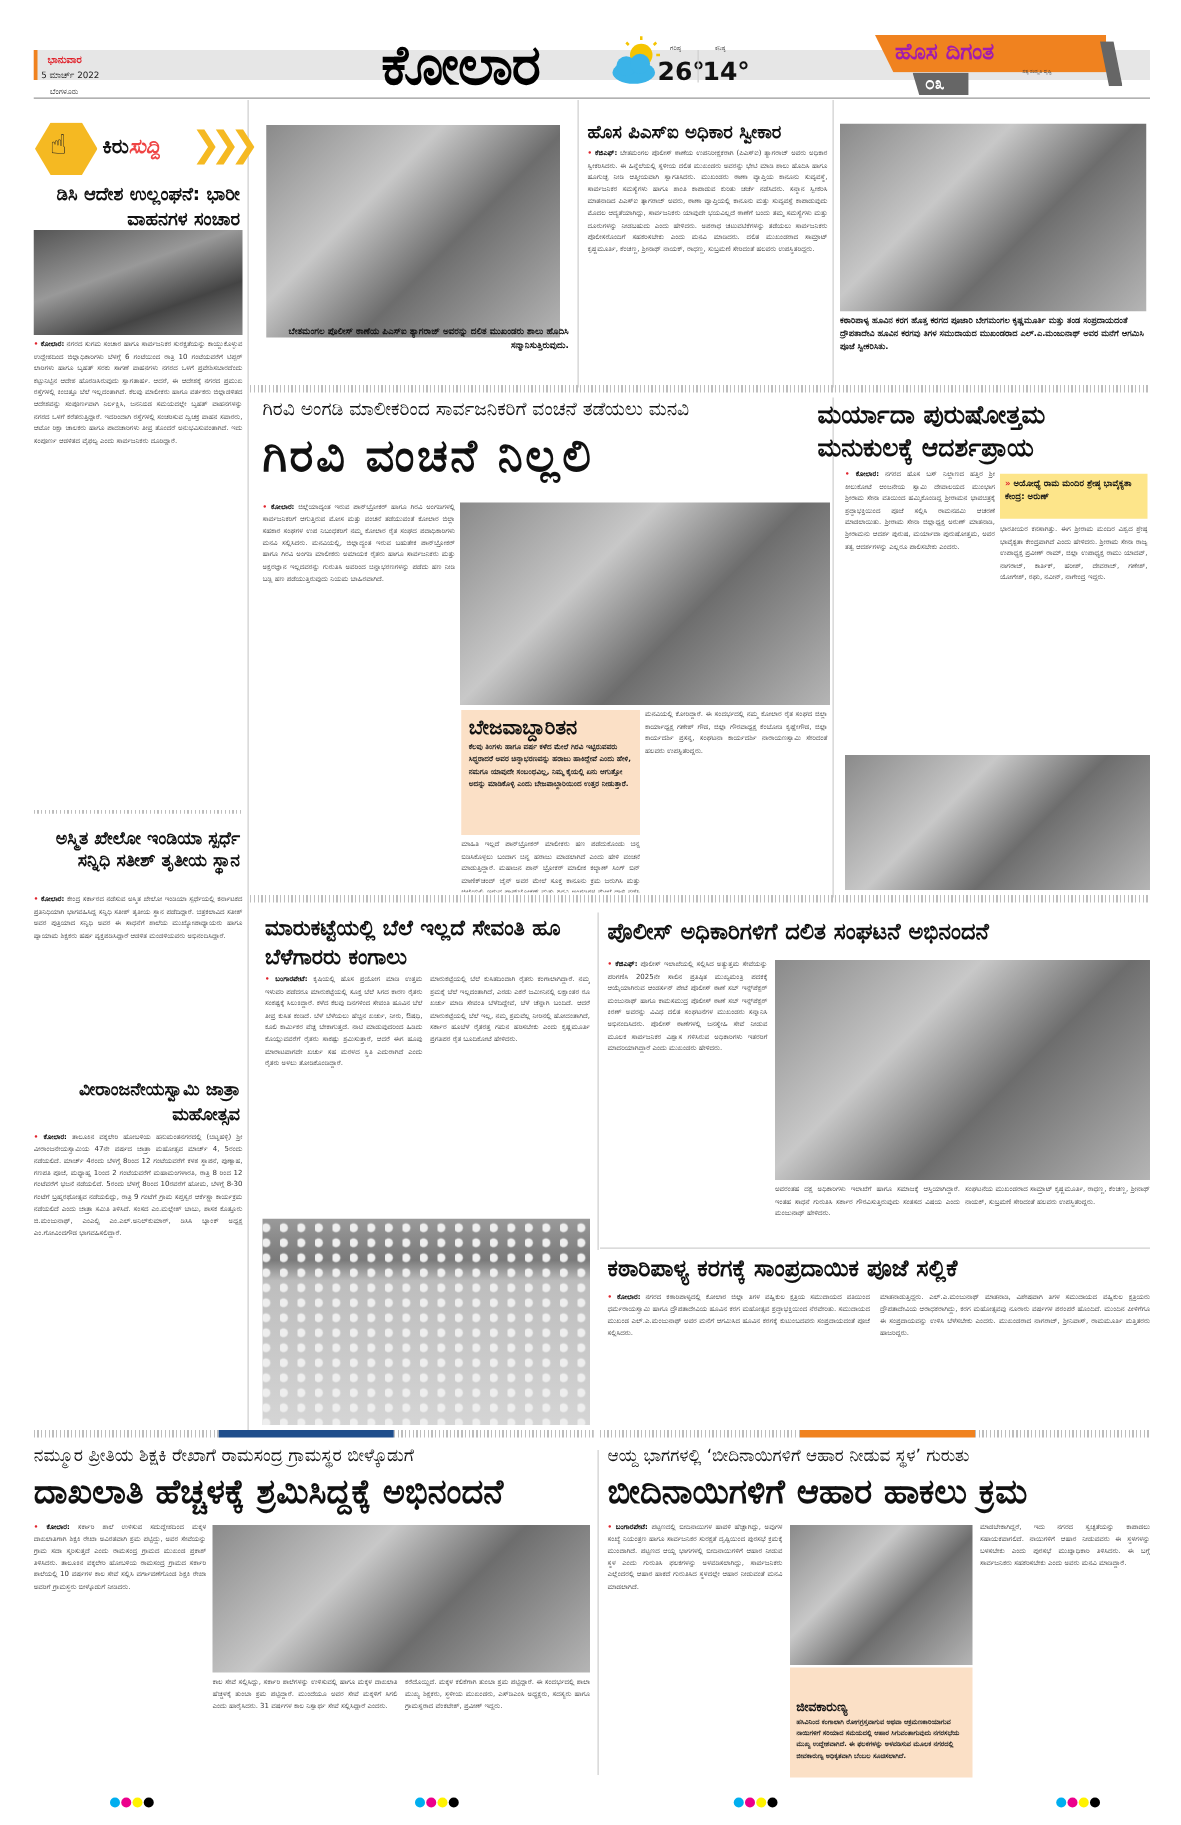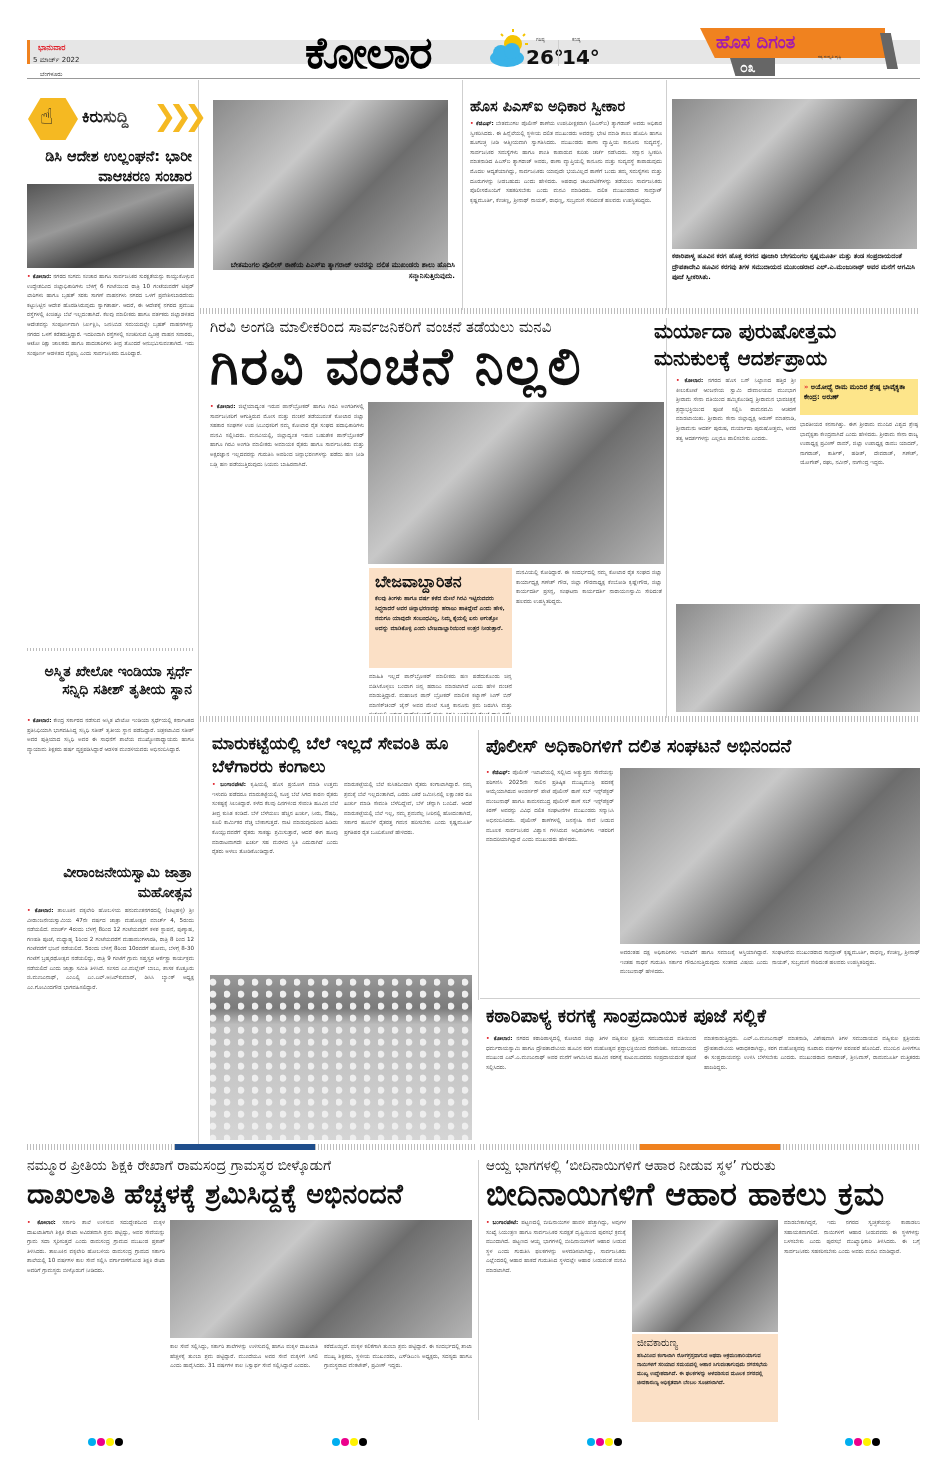--- a/index.html
+++ b/index.html
@@ -38,21 +38,21 @@
   #brand-orange { position: absolute; left: 0; top: 0; width: 185px; height: 30px; background: #f0821f; clip-path: polygon(0 0, 100% 0, 100% 100%, 8% 100%); }
   #brand-grey { position: absolute; left: 180px; top: 5px; width: 18px; height: 36px; background: #666; clip-path: polygon(0 0, 60% 0, 100% 100%, 40% 100%); }
   #brand-name { position: absolute; left: 16px; top: 3px; font-size: 18px; font-weight: 900; color: #a21caf; }
   #brand-tag { position: absolute; left: 118px; top: 26px; font-size: 4px; color: #333; }
   #page-number-box { position: absolute; left: 30px; top: 30px; width: 45px; height: 18px; background: #666; clip-path: polygon(0 0, 100% 0, 100% 100%, 12% 100%); color: #fff; font-size: 14px; font-weight: bold; padding-left: 10px; line-height: 18px; }
 
   
   #kiru-logo { left: 28px; top: 98px; width: 50px; height: 42px; background: #f5b922; clip-path: polygon(25% 0, 75% 0, 100% 50%, 75% 100%, 25% 100%, 0 50%); }
   #kiru-hand { left: 40px; top: 104px; font-size: 22px; color: #222; }
   #kiru-label { left: 82px; top: 107px; font-size: 16px; font-weight: 900; }
-  #kiru-label .red { color: #404040; }
+  #kiru-label .red { color: #ef4444; font-style: italic; }
   #kiru-chev { left: 153px; top: 99px; font-size: 28px; color: #f5b922; font-weight: bold; letter-spacing: -8px; }
 
   .hl-yellow { background: #fde58a; }
   .hl-peach { background: #fbe0c6; }
 </style>
 </head>
 <body>
 
 <div id="masthead-bar"></div>
 <div id="header-day" class="abs">ಭಾನುವಾರ</div>
@@ -89,21 +89,21 @@
 <div class="vrule" style="left:462px;top:80px;height:230px;"></div>
 <div class="vrule" style="left:666px;top:80px;height:230px;"></div>
 <div class="vrule" style="left:666px;top:318px;height:400px;"></div>
 <div class="vrule" style="left:478px;top:730px;height:270px;"></div>
 <div class="vrule" style="left:478px;top:1160px;height:260px;"></div>
 
 <div id="kiru-logo" class="abs"></div>
 <div id="kiru-hand" class="abs">☝</div>
 <div id="kiru-label" class="abs"><span>ಕಿರು</span><span class="red">ಸುದ್ದಿ</span></div>
 <div id="kiru-chev" class="abs">❯❯❯</div>
-<h2 class="hd abs" style="left:26px;top:146px;width:166px;font-size:14.5px;line-height:20px;text-align:right;">ಡಿಸಿ ಆದೇಶ ಉಲ್ಲಂಘನೆ: ಭಾರೀ ವಾಆಚರಣ ಸಂಚಾರ</h2>
+<h2 class="hd abs" style="left:26px;top:146px;width:166px;font-size:14.5px;line-height:20px;text-align:right;">ಡಿಸಿ ಆದೇಶ ಉಲ್ಲಂಘನೆ: ಭಾರೀ ವಾಹನಗಳ ಸಂಚಾರ</h2>
 <div class="photo dark abs" style="left:27px;top:184px;width:167px;height:84px;"></div>
 <div class="bodytext abs" style="left:27px;top:272px;width:167px;height:370px;"><span class="dateline">ಕೋಲಾರ:</span> <span>ನಗರದ ಸುಗಮ ಸಂಚಾರ ಹಾಗೂ ಸಾರ್ವಜನಿಕರ ಸುರಕ್ಷತೆಯನ್ನು ಕಾಯ್ದುಕೊಳ್ಳುವ ಉದ್ದೇಶದಿಂದ ಜಿಲ್ಲಾಧಿಕಾರಿಗಳು ಬೆಳಗ್ಗೆ 6 ಗಂಟೆಯಿಂದ ರಾತ್ರಿ 10 ಗಂಟೆಯವರೆಗೆ ಟಿಪ್ಪರ್ ಲಾರಿಗಳು ಹಾಗೂ ಬೃಹತ್ ಸರಕು ಸಾಗಣೆ ವಾಹನಗಳು ನಗರದ ಒಳಗೆ ಪ್ರವೇಶಿಸಬಾರದೆಂದು ಕಟ್ಟುನಿಟ್ಟಿನ ಆದೇಶ ಹೊರಡಿಸಿರುವುದು ಸ್ವಾಗತಾರ್ಹ. ಆದರೆ, ಈ ಆದೇಶಕ್ಕೆ ನಗರದ ಪ್ರಮುಖ ರಸ್ತೆಗಳಲ್ಲಿ ಕಿಂಚಿತ್ತೂ ಬೆಲೆ ಇಲ್ಲದಂತಾಗಿದೆ. ಕೆಲವು ಮಾಲೀಕರು ಹಾಗೂ ವರ್ತಕರು ಜಿಲ್ಲಾಡಳಿತದ ಆದೇಶವನ್ನು ಸಂಪೂರ್ಣವಾಗಿ ನಿರ್ಲಕ್ಷಿಸಿ, ಜನನಿಬಿಡ ಸಮಯದಲ್ಲೇ ಬೃಹತ್ ವಾಹನಗಳನ್ನು ನಗರದ ಒಳಗೆ ಕರೆತರುತ್ತಿದ್ದಾರೆ. ಇದರಿಂದಾಗಿ ರಸ್ತೆಗಳಲ್ಲಿ ಸಂಚರಿಸುವ ದ್ವಿಚಕ್ರ ವಾಹನ ಸವಾರರು, ಆಟೋ ರಿಕ್ಷಾ ಚಾಲಕರು ಹಾಗೂ ಪಾದಚಾರಿಗಳು ತೀವ್ರ ತೊಂದರೆ ಅನುಭವಿಸುವಂತಾಗಿದೆ. ಇದು ಸಂಪೂರ್ಣ ಆಡಳಿತದ ವೈಫಲ್ಯ ಎಂದು ಸಾರ್ವಜನಿಕರು ದೂರಿದ್ದಾರೆ.</span></div>
 <div class="dashrule" style="left:27px;top:648px;width:167px;height:3px;"></div>
 
 <h2 class="hd abs" style="left:26px;top:662px;width:166px;font-size:14px;line-height:18px;text-align:right;">ಅಸ್ಮಿತ ಖೇಲೋ ಇಂಡಿಯಾ ಸ್ಪರ್ಧೆ ಸನ್ನಿಧಿ ಸತೀಶ್ ತೃತೀಯ ಸ್ಥಾನ</h2>
 <div class="bodytext abs" style="left:27px;top:716px;width:167px;height:112px;"><span class="dateline">ಕೋಲಾರ:</span> <span>ಕೇಂದ್ರ ಸರ್ಕಾರದ ನಡೆಸುವ ಅಸ್ಮಿತ ಖೇಲೋ ಇಂಡಿಯಾ ಸ್ಪರ್ಧೆಯಲ್ಲಿ ಕರ್ನಾಟಕದ ಪ್ರತಿನಿಧಿಯಾಗಿ ಭಾಗವಹಿಸಿದ್ದ ಸನ್ನಿಧಿ ಸತೀಶ್ ತೃತೀಯ ಸ್ಥಾನ ಪಡೆದಿದ್ದಾರೆ. ಚಿತ್ರಕಲಾವಿದ ಸತೀಶ್ ಅವರ ಪುತ್ರಿಯಾದ ಸನ್ನಿಧಿ ಅವರ ಈ ಸಾಧನೆಗೆ ಶಾಲೆಯ ಮುಖ್ಯೋಪಾಧ್ಯಾಯರು ಹಾಗೂ ವ್ಯಾಯಾಮ ಶಿಕ್ಷಕರು ಹರ್ಷ ವ್ಯಕ್ತಪಡಿಸಿದ್ದಾರೆ ಆಡಳಿತ ಮಂಡಳಿಯವರು ಅಭಿನಂದಿಸಿದ್ದಾರೆ.</span></div>
 
 <h2 class="hd abs" style="left:26px;top:862px;width:166px;font-size:14px;line-height:20px;text-align:right;">ವೀರಾಂಜನೇಯಸ್ವಾಮಿ ಜಾತ್ರಾ ಮಹೋತ್ಸವ</h2>
 <div class="bodytext abs" style="left:27px;top:906px;width:167px;height:232px;"><span class="dateline">ಕೋಲಾರ:</span> <span>ತಾಲೂಕಿನ ವಕ್ಕಲೇರಿ ಹೋಬಳಿಯ ಹನುಮಂತನಗರದಲ್ಲಿ (ಚಿಟ್ನಹಳ್ಳಿ) ಶ್ರೀ ವೀರಾಂಜನೇಯಸ್ವಾಮಿಯ 47ನೇ ವರ್ಷದ ಜಾತ್ರಾ ಮಹೋತ್ಸವ ಮಾರ್ಚ್ 4, 5ರಂದು ನಡೆಯಲಿದೆ. ಮಾರ್ಚ್ 4ರಂದು ಬೆಳಗ್ಗೆ 8ರಿಂದ 12 ಗಂಟೆಯವರೆಗೆ ಕಳಶ ಸ್ಥಾಪನೆ, ಪುಣ್ಯಾಹ, ಗಣಪತಿ ಪೂಜೆ, ಮಧ್ಯಾಹ್ನ 1ರಿಂದ 2 ಗಂಟೆಯವರೆಗೆ ಮಹಾಮಂಗಳಾರತಿ, ರಾತ್ರಿ 8 ರಿಂದ 12 ಗಂಟೆವರೆಗೆ ಭಜನೆ ನಡೆಯಲಿದೆ. 5ರಂದು ಬೆಳಗ್ಗೆ 8ರಿಂದ 10ರವರೆಗೆ ಹೋಮ, ಬೆಳಗ್ಗೆ 8-30 ಗಂಟೆಗೆ ಬ್ರಹ್ಮರಥೋತ್ಸವ ನಡೆಯಲಿದ್ದು, ರಾತ್ರಿ 9 ಗಂಟೆಗೆ ಗ್ರಾಮ ಸಪ್ತಸ್ವರ ಆರ್ಕೆಸ್ಟ್ರಾ ಕಾರ್ಯಕ್ರಮ ನಡೆಯಲಿದೆ ಎಂದು ಜಾತ್ರಾ ಸಮಿತಿ ತಿಳಿಸಿದೆ. ಸಂಸದ ಎಂ.ಮಲ್ಲೇಶ್ ಬಾಬು, ಶಾಸಕ ಕೊತ್ತೂರು ಜಿ.ಮಂಜುನಾಥ್, ಎಂಎಲ್ಸಿ ಎಂ.ಎಲ್.ಅನಿಲ್‌ಕುಮಾರ್, ಡಿಸಿಸಿ ಬ್ಯಾಂಕ್ ಅಧ್ಯಕ್ಷ ಎಂ.ಗೋವಿಂದಗೌಡ ಭಾಗವಹಿಸಲಿದ್ದಾರೆ.</span></div>
 
@@ -112,21 +112,21 @@
 
 <h2 class="hd abs" style="left:470px;top:96px;width:192px;font-size:14.5px;line-height:20px;">ಹೊಸ ಪಿಎಸ್ಐ ಅಧಿಕಾರ ಸ್ವೀಕಾರ</h2>
 <div class="bodytext abs" style="left:470px;top:119px;width:192px;height:185px;"><span class="dateline">ಕೆಜಿಎಫ್:</span> <span>ಬೇತಮಂಗಲ ಪೊಲೀಸ್ ಠಾಣೆಯ ಉಪನಿರೀಕ್ಷಕರಾಗಿ (ಪಿಎಸ್ಐ) ತ್ಯಾಗರಾಜ್ ಅವರು ಅಧಿಕಾರ ಸ್ವೀಕರಿಸಿದರು. ಈ ಹಿನ್ನೆಲೆಯಲ್ಲಿ ಸ್ಥಳೀಯ ದಲಿತ ಮುಖಂಡರು ಅವರನ್ನು ಭೇಟಿ ಮಾಡಿ ಶಾಲು ಹೊದಿಸಿ ಹಾಗೂ ಹೂಗುಚ್ಛ ನೀಡಿ ಆತ್ಮೀಯವಾಗಿ ಸ್ವಾಗತಿಸಿದರು. ಮುಖಂಡರು ಠಾಣಾ ವ್ಯಾಪ್ತಿಯ ಕಾನೂನು ಸುವ್ಯವಸ್ಥೆ, ಸಾರ್ವಜನಿಕರ ಸಮಸ್ಯೆಗಳು ಹಾಗೂ ಶಾಂತಿ ಕಾಪಾಡುವ ಕುರಿತು ಚರ್ಚೆ ನಡೆಸಿದರು. ಸನ್ಮಾನ ಸ್ವೀಕರಿಸಿ ಮಾತನಾಡಿದ ಪಿಎಸ್ಐ ತ್ಯಾಗರಾಜ್ ಅವರು, ಠಾಣಾ ವ್ಯಾಪ್ತಿಯಲ್ಲಿ ಕಾನೂನು ಮತ್ತು ಸುವ್ಯವಸ್ಥೆ ಕಾಪಾಡುವುದು ಮೊದಲ ಆದ್ಯತೆಯಾಗಿದ್ದು, ಸಾರ್ವಜನಿಕರು ಯಾವುದೇ ಭಯವಿಲ್ಲದೆ ಠಾಣೆಗೆ ಬಂದು ತಮ್ಮ ಸಮಸ್ಯೆಗಳು ಮತ್ತು ದೂರುಗಳನ್ನು ನೀಡಬಹುದು ಎಂದು ಹೇಳಿದರು. ಅಪರಾಧ ಚಟುವಟಿಕೆಗಳನ್ನು ತಡೆಯಲು ಸಾರ್ವಜನಿಕರು ಪೊಲೀಸರೊಂದಿಗೆ ಸಹಕರಿಸಬೇಕು ಎಂದು ಮನವಿ ಮಾಡಿದರು. ದಲಿತ ಮುಖಂಡರಾದ ಸಾಮ್ರಾಟ್ ಕೃಷ್ಣಮೂರ್ತಿ, ಕೆಂಚಣ್ಣ, ಶ್ರೀನಾಥ್ ನಾಯಕ್, ರಾಧಣ್ಣ, ಸುಬ್ರಮಣಿ ಸೇರಿದಂತೆ ಹಲವರು ಉಪಸ್ಥಿತರಿದ್ದರು.</span></div>
 
 <div class="photo abs" style="left:672px;top:99px;width:245px;height:150px;"></div>
 <div class="caption abs" style="left:672px;top:251px;width:248px;font-size:6.6px;line-height:10.5px;">ಕಠಾರಿಪಾಳ್ಯ ಹೂವಿನ ಕರಗ ಹೊತ್ತ ಕರಗದ ಪೂಜಾರಿ ಬೇಗಮಂಗಲ ಕೃಷ್ಣಮೂರ್ತಿ ಮತ್ತು ತಂಡ ಸಂಪ್ರದಾಯದಂತೆ ದ್ರೌಪತಾದೇವಿ ಹೂವಿನ ಕರಗವು ತಿಗಳ ಸಮುದಾಯದ ಮುಖಂಡರಾದ ಎಲ್.ಎ.ಮಂಜುನಾಥ್ ಅವರ ಮನೆಗೆ ಆಗಮಿಸಿ ಪೂಜೆ ಸ್ವೀಕರಿಸಿತು.</div>
 
 <div class="dashrule" style="left:200px;top:308px;width:720px;"></div>
 
 <h3 class="abs" style="left:210px;top:318px;width:452px;font-size:15px;font-weight:normal;white-space:nowrap;">ಗಿರವಿ ಅಂಗಡಿ ಮಾಲೀಕರಿಂದ ಸಾರ್ವಜನಿಕರಿಗೆ ವಂಚನೆ ತಡೆಯಲು ಮನವಿ</h3>
-<h1 class="abs" style="left:210px;top:336px;width:452px;font-size:52px;line-height:60px;font-weight:900;letter-spacing:2px;white-space:nowrap;">ಗಿರವಿ ವಂಚನೆ ನಿಲ್ಲಲಿ</h1>
+<h1 class="abs" style="left:210px;top:336px;width:452px;font-size:36px;line-height:60px;font-weight:900;letter-spacing:2px;white-space:nowrap;">ಗಿರವಿ ವಂಚನೆ ನಿಲ್ಲಲಿ</h1>
 <div class="bodytext abs" style="left:210px;top:402px;width:154px;height:312px;"><span class="dateline">ಕೋಲಾರ:</span> <span>ಜಿಲ್ಲೆಯಾದ್ಯಂತ ಇರುವ ಪಾನ್‌ಬ್ರೋಕರ್ ಹಾಗೂ ಗಿರವಿ ಅಂಗಡಿಗಳಲ್ಲಿ ಸಾರ್ವಜನಿಕರಿಗೆ ಆಗುತ್ತಿರುವ ಮೋಸ ಮತ್ತು ವಂಚನೆ ತಡೆಯುವಂತೆ ಕೋಲಾರ ಜಿಲ್ಲಾ ಸಹಕಾರ ಸಂಘಗಳ ಉಪ ನಿಬಂಧಕರಿಗೆ ನಮ್ಮ ಕೋಲಾರ ರೈತ ಸಂಘದ ಪದಾಧಿಕಾರಿಗಳು ಮನವಿ ಸಲ್ಲಿಸಿದರು. ಮನವಿಯಲ್ಲಿ, ಜಿಲ್ಲಾದ್ಯಂತ ಇರುವ ಬಹುತೇಕ ಪಾನ್‌ಬ್ರೋಕರ್ ಹಾಗೂ ಗಿರವಿ ಅಂಗಡಿ ಮಾಲೀಕರು ಅಮಾಯಕ ರೈತರು ಹಾಗೂ ಸಾರ್ವಜನಿಕರು ಮತ್ತು ಅಕ್ಷರಜ್ಞಾನ ಇಲ್ಲದವರನ್ನು ಗುರುತಿಸಿ ಅವರಿಂದ ಚಿನ್ನಾಭರಣಗಳನ್ನು ಪಡೆದು ಹಣ ನೀಡಿ ಬಡ್ಡಿ ಹಣ ಪಡೆಯುತ್ತಿರುವುದು ನಿಯಮ ಬಾಹಿರವಾಗಿದೆ.</span></div>
 <div class="photo abs" style="left:368px;top:402px;width:296px;height:162px;"></div>
 <div class="bodytext abs" style="left:370px;top:566px;width:0;height:0;"></div>
 <div class="hl-peach abs" style="left:369px;top:568px;width:143px;height:100px;padding:4px 6px;">
   <div style="font-size:16px;font-weight:900;margin-bottom:2px;">ಬೇಜವಾಬ್ದಾರಿತನ</div>
   <div style="font-size:5.8px;line-height:10px;font-weight:bold;color:#222;">ಕೆಲವು ತಿಂಗಳು ಹಾಗೂ ವರ್ಷ ಕಳೆದ ಮೇಲೆ ಗಿರವಿ ಇಟ್ಟಿರುವವರು ಸಿಧ್ಧರಾದರೆ ಅವರ ಚಿನ್ನಾಭರಣವನ್ನು ಹರಾಜು ಹಾಕಿದ್ದೇವೆ ಎಂದು ಹೇಳಿ, ನಮಗೂ ಯಾವುದೇ ಸಂಬಂಧವಿಲ್ಲ, ನಿಮ್ಮ ಕೈಯಲ್ಲಿ ಏನು ಆಗುತ್ತೋ ಅದನ್ನು ಮಾಡಿಕೊಳ್ಳಿ ಎಂದು ಬೇಜವಾಬ್ದಾರಿಯಿಂದ ಉತ್ತರ ನೀಡುತ್ತಾರೆ.</div>
 </div>
 <div class="bodytext abs" style="left:369px;top:672px;width:143px;height:42px;">ಮಾಹಿತಿ ಇಲ್ಲದೆ ಪಾನ್‌ಬ್ರೋಕರ್ ಮಾಲೀಕರು ಹಣ ಪಡೆದುಕೊಂಡು ಚಿನ್ನ ಬಿಡಿಸಿಕೊಳ್ಳಲು ಬಂದಾಗ ಚಿನ್ನ ಹರಾಜು ಮಾಡಲಾಗಿದೆ ಎಂದು ಹೇಳಿ ವಂಚನೆ ಮಾಡುತ್ತಿದ್ದಾರೆ. ಮಹಾಜನ ಪಾನ್ ಬ್ರೋಕರ್ ಮಾಲೀಕ ಕಲ್ಯಾಣ್ ಸಿಂಗ್ ಬಿನ್ ಮಾಣಿಕ್‌ಚಂದ್ ಜೈನ್ ಅವರ ಮೇಲೆ ಸೂಕ್ತ ಕಾನೂನು ಕ್ರಮ ಜರುಗಿಸಿ ಮತ್ತು ಜಿಲ್ಲೆಯಲ್ಲಿ ಇರುವ ಪಾನ್‌ಬ್ರೋಕರ್ ಮತ್ತು ಗಿರವಿ ಅಂಗಡಿಗಳ ಮೇಲೆ ದಾಳಿ ನಡೆಸಿ ಕ್ರಮ ಕೈಗೊಳ್ಳಬೇಕು.</div>
 <div class="bodytext abs" style="left:516px;top:568px;width:146px;height:146px;">ಮನವಿಯಲ್ಲಿ ಕೋರಿದ್ದಾರೆ. ಈ ಸಂದರ್ಭದಲ್ಲಿ ನಮ್ಮ ಕೋಲಾರ ರೈತ ಸಂಘದ ಜಿಲ್ಲಾ ಕಾರ್ಯಾಧ್ಯಕ್ಷ ಗಣೇಶ್ ಗೌಡ, ಜಿಲ್ಲಾ ಗೌರವಾಧ್ಯಕ್ಷ ಕೆಂಬೋಡಿ ಕೃಷ್ಣೇಗೌಡ, ಜಿಲ್ಲಾ ಕಾರ್ಯದರ್ಶಿ ಪ್ರಸನ್ನ, ಸಂಘಟನಾ ಕಾರ್ಯದರ್ಶಿ ನಾರಾಯಣಸ್ವಾಮಿ ಸೇರಿದಂತೆ ಹಲವರು ಉಪಸ್ಥಿತರಿದ್ದರು.</div>
 
@@ -166,25 +166,25 @@
 <div class="dashrule" style="left:780px;top:1144px;width:140px;"></div>
 
 <h3 class="abs" style="left:27px;top:1157px;width:445px;font-size:14px;font-weight:normal;white-space:nowrap;">ನಮ್ಮೂರ ಪ್ರೀತಿಯ ಶಿಕ್ಷಕಿ ರೇಖಾಗೆ ರಾಮಸಂದ್ರ ಗ್ರಾಮಸ್ಥರ ಬೀಳ್ಕೊಡುಗೆ</h3>
 <h1 class="abs" style="left:27px;top:1176px;width:445px;font-size:27px;line-height:36px;font-weight:900;white-space:nowrap;">ದಾಖಲಾತಿ ಹೆಚ್ಚಳಕ್ಕೆ ಶ್ರಮಿಸಿದ್ದಕ್ಕೆ ಅಭಿನಂದನೆ</h1>
 <div class="bodytext abs" style="left:27px;top:1218px;width:138px;height:204px;"><span class="dateline">ಕೋಲಾರ:</span> <span>ಸರ್ಕಾರಿ ಶಾಲೆ ಉಳಿಸುವ ಸದುದ್ದೇಶದಿಂದ ಮಕ್ಕಳ ದಾಖಲಾತಿಗಾಗಿ ಶಿಕ್ಷಕಿ ರೇಖಾ ಅವಿರತವಾಗಿ ಶ್ರಮ ಪಟ್ಟಿದ್ದು, ಅವರ ಸೇವೆಯನ್ನು ಗ್ರಾಮ ಸದಾ ಸ್ಮರಿಸುತ್ತದೆ ಎಂದು ರಾಮಸಂದ್ರ ಗ್ರಾಮದ ಮುಖಂಡ ಪ್ರಕಾಶ್ ತಿಳಿಸಿದರು. ತಾಲೂಕಿನ ವಕ್ಕಲೇರಿ ಹೋಬಳಿಯ ರಾಮಸಂದ್ರ ಗ್ರಾಮದ ಸರ್ಕಾರಿ ಶಾಲೆಯಲ್ಲಿ 10 ವರ್ಷಗಳ ಕಾಲ ಸೇವೆ ಸಲ್ಲಿಸಿ ವರ್ಗಾವಣೆಗೊಂಡ ಶಿಕ್ಷಕಿ ರೇಖಾ ಅವರಿಗೆ ಗ್ರಾಮಸ್ಥರು ಬೀಳ್ಕೊಡುಗೆ ನೀಡಿದರು.</span></div>
 <div class="photo abs" style="left:170px;top:1220px;width:302px;height:118px;"></div>
 <div class="bodytext abs" style="left:170px;top:1342px;width:148px;height:80px;">ಕಾಲ ಸೇವೆ ಸಲ್ಲಿಸಿದ್ದು, ಸರ್ಕಾರಿ ಶಾಲೆಗಳನ್ನು ಉಳಿಸುವಲ್ಲಿ ಹಾಗೂ ಮಕ್ಕಳ ದಾಖಲಾತಿ ಹೆಚ್ಚಳಕ್ಕೆ ತುಂಬಾ ಶ್ರಮ ಪಟ್ಟಿದ್ದಾರೆ. ಮುಂದೆಯೂ ಅವರ ಸೇವೆ ಮಕ್ಕಳಿಗೆ ಸಿಗಲಿ ಎಂದು ಹಾರೈಸಿದರು. 31 ವರ್ಷಗಳ ಕಾಲ ನಿಸ್ವಾರ್ಥ ಸೇವೆ ಸಲ್ಲಿಸಿದ್ದಾರೆ ಎಂದರು.</div>
 <div class="bodytext abs" style="left:324px;top:1342px;width:148px;height:80px;">ಕರೆದೊಯ್ದಿದೆ. ಮಕ್ಕಳ ಕಲಿಕೆಗಾಗಿ ತುಂಬಾ ಶ್ರಮ ಪಟ್ಟಿದ್ದಾರೆ. ಈ ಸಂದರ್ಭದಲ್ಲಿ ಶಾಲಾ ಮುಖ್ಯ ಶಿಕ್ಷಕರು, ಸ್ಥಳೀಯ ಮುಖಂಡರು, ಎಸ್‌ಡಿಎಂಸಿ ಅಧ್ಯಕ್ಷರು, ಸದಸ್ಯರು ಹಾಗೂ ಗ್ರಾಮಸ್ಥರಾದ ವೆಂಕಟೇಶ್, ಪ್ರವೀಣ್ ಇದ್ದರು.</div>
 
 <h3 class="abs" style="left:486px;top:1157px;width:434px;font-size:13.5px;font-weight:normal;white-space:nowrap;">ಆಯ್ದ ಭಾಗಗಳಲ್ಲಿ ‘ಬೀದಿನಾಯಿಗಳಿಗೆ ಆಹಾರ ನೀಡುವ ಸ್ಥಳ’ ಗುರುತು</h3>
-<h1 class="abs" style="left:486px;top:1176px;width:434px;font-size:32px;line-height:36px;font-weight:900;white-space:nowrap;">ಬೀದಿನಾಯಿಗಳಿಗೆ ಆಹಾರ ಹಾಕಲು ಕ್ರಮ</h1>
+<h1 class="abs" style="left:486px;top:1176px;width:434px;font-size:27px;line-height:36px;font-weight:900;white-space:nowrap;">ಬೀದಿನಾಯಿಗಳಿಗೆ ಆಹಾರ ಹಾಕಲು ಕ್ರಮ</h1>
 <div class="bodytext abs" style="left:486px;top:1218px;width:140px;height:204px;"><span class="dateline">ಬಂಗಾರಪೇಟೆ:</span> <span>ಪಟ್ಟಣದಲ್ಲಿ ಬೀದಿನಾಯಿಗಳ ಹಾವಳಿ ಹೆಚ್ಚಾಗಿದ್ದು, ಅವುಗಳ ಸಂಖ್ಯೆ ನಿಯಂತ್ರಣ ಹಾಗೂ ಸಾರ್ವಜನಿಕರ ಸುರಕ್ಷತೆ ದೃಷ್ಟಿಯಿಂದ ಪುರಸಭೆ ಕ್ರಮಕ್ಕೆ ಮುಂದಾಗಿದೆ. ಪಟ್ಟಣದ ಆಯ್ದ ಭಾಗಗಳಲ್ಲಿ ಬೀದಿನಾಯಿಗಳಿಗೆ ಆಹಾರ ನೀಡುವ ಸ್ಥಳ ಎಂದು ಗುರುತಿಸಿ ಫಲಕಗಳನ್ನು ಅಳವಡಿಸಲಾಗಿದ್ದು, ಸಾರ್ವಜನಿಕರು ಎಲ್ಲೆಂದರಲ್ಲಿ ಆಹಾರ ಹಾಕದೆ ಗುರುತಿಸಿದ ಸ್ಥಳದಲ್ಲೇ ಆಹಾರ ನೀಡುವಂತೆ ಮನವಿ ಮಾಡಲಾಗಿದೆ.</span></div>
 <div class="photo abs" style="left:632px;top:1220px;width:146px;height:112px;"></div>
 <div class="hl-peach abs" style="left:632px;top:1334px;width:146px;height:88px;padding:3px 5px;">
-  <div style="font-size:10px;font-weight:400;margin-bottom:2px;">ಜೀವಕಾರುಣ್ಯ</div>
+  <div style="font-size:10px;font-weight:700;margin-bottom:2px;margin-top:24px;">ಜೀವಕಾರುಣ್ಯ</div>
   <div style="font-size:5.3px;line-height:9px;font-weight:bold;color:#222;overflow:hidden;height:68px;">ಹಸಿವಿನಿಂದ ಕಂಗಾಲಾಗಿ ರೋಗಗ್ರಸ್ತವಾಗುವ ಅಥವಾ ಆಕ್ರಮಣಕಾರಿಯಾಗುವ ನಾಯಿಗಳಿಗೆ ಸರಿಯಾದ ಸಮಯದಲ್ಲಿ ಆಹಾರ ಸಿಗುವಂತಾಗುವುದು ನಗರಸಭೆಯ ಮುಖ್ಯ ಉದ್ದೇಶವಾಗಿದೆ. ಈ ಫಲಕಗಳನ್ನು ಅಳವಡಿಸುವ ಮೂಲಕ ನಗರದಲ್ಲಿ ಜೀವಕಾರುಣ್ಯ ಅಧಿಕೃತವಾಗಿ ಬೆಂಬಲ ಸೂಚಿಸಲಾಗಿದೆ.</div>
 </div>
 <div class="bodytext abs" style="left:784px;top:1218px;width:136px;height:204px;">ಮಾಡಬೇಕಾಗಿದ್ದರೆ, ಇದು ನಗರದ ಸ್ವಚ್ಛತೆಯನ್ನು ಕಾಪಾಡಲು ಸಹಾಯಕವಾಗಲಿದೆ. ನಾಯಿಗಳಿಗೆ ಆಹಾರ ನೀಡುವವರು ಈ ಸ್ಥಳಗಳನ್ನು ಬಳಸಬೇಕು ಎಂದು ಪುರಸಭೆ ಮುಖ್ಯಾಧಿಕಾರಿ ತಿಳಿಸಿದರು. ಈ ಬಗ್ಗೆ ಸಾರ್ವಜನಿಕರು ಸಹಕರಿಸಬೇಕು ಎಂದು ಅವರು ಮನವಿ ಮಾಡಿದ್ದಾರೆ.</div>
 
 <div class="cmyk" style="left:88px;top:1438px;">
     <span style="background:#00aeef"></span>
     <span style="background:#ec008c"></span>
     <span style="background:#fff200"></span>
     <span style="background:#000"></span>
   </div>

